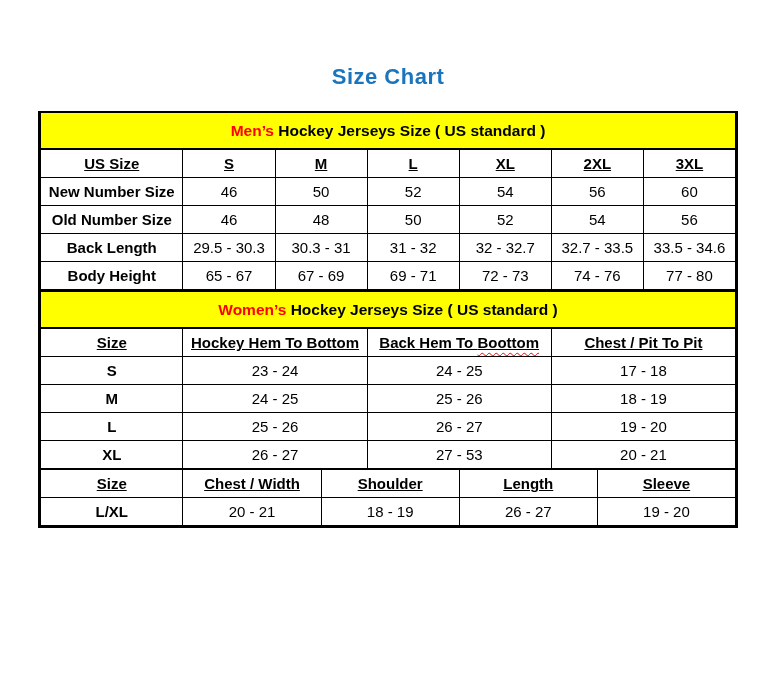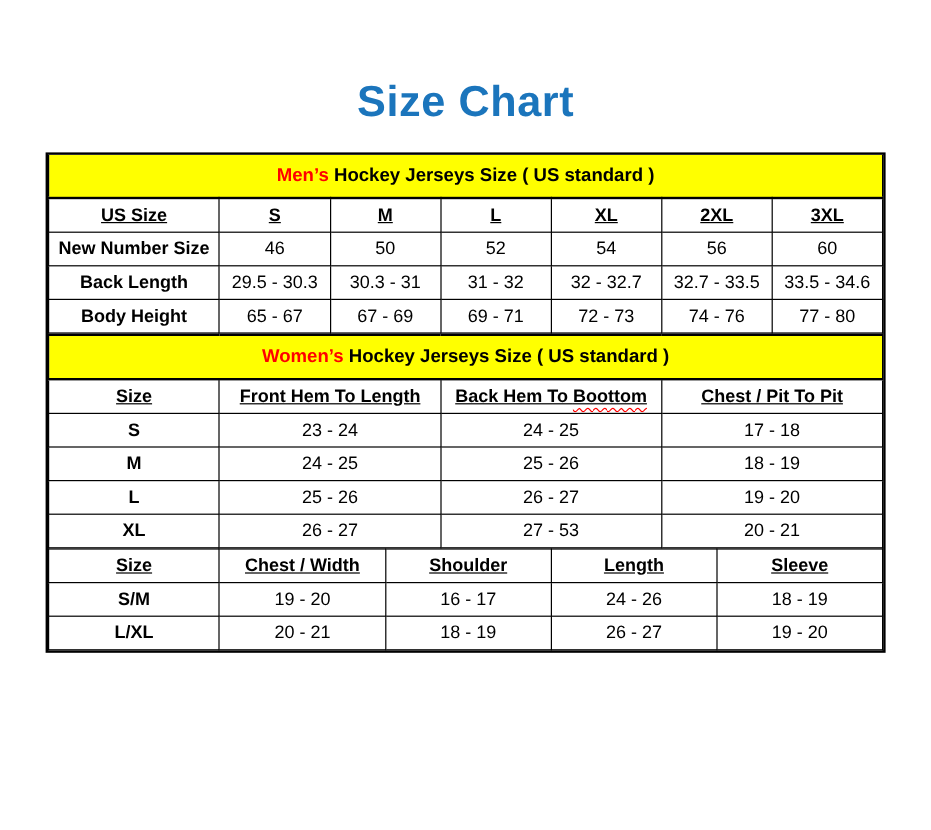--- a/index.html
+++ b/index.html
@@ -10,21 +10,21 @@
   }
   html,body{margin:0;padding:0;}
   body{
     width:776px;height:692px;background:#ffffff;
     font-family:"Liberation Sans", sans-serif;color:#000;
     overflow:hidden;
   }
   .page{position:relative;width:776px;height:692px;}
   .title{
     padding-top:64px;text-align:center;
-    font-size:36px;font-weight:bold;color:var(--title-color);
+    font-size:22px;font-weight:bold;color:var(--title-color);
     letter-spacing:0.5px;
   }
   .chart-wrap{
     width:700px;margin:21px auto 0;
     border:2px solid var(--line);
     box-sizing:border-box;
   }
   table.sec{
     width:100%;border-collapse:collapse;table-layout:fixed;
   }
@@ -91,20 +91,29 @@
       <tr>
         <td class="rowlabel">New Number Size</td>
         <td>46</td>
         <td>50</td>
         <td>52</td>
         <td>54</td>
         <td>56</td>
         <td>60</td>
       </tr>
       <tr>
+        <td class="rowlabel">Old Number Size</td>
+        <td>46</td>
+        <td>48</td>
+        <td>50</td>
+        <td>52</td>
+        <td>54</td>
+        <td>56</td>
+      </tr>
+      <tr>
         <td class="rowlabel">Back Length</td>
         <td>29.5 - 30.3</td>
         <td>30.3 - 31</td>
         <td>31 - 32</td>
         <td>32 - 32.7</td>
         <td>32.7 - 33.5</td>
         <td>33.5 - 34.6</td>
       </tr>
       <tr>
         <td class="rowlabel">Body Height</td>
@@ -124,21 +133,21 @@
           <col class="c-w3">
           <col class="c-w3">
           <col class="c-w3">
       </colgroup>
       <tbody>
           <tr class="band">
         <td colspan="4"><span class="hl">Women’s</span><span> Hockey Jerseys Size ( US standard )</span></td>
       </tr>
       <tr class="head">
         <th>Size</th>
-        <th>Front Hem To Length</th>
+        <th>Hockey Hem To Bottom</th>
         <th><span>Back Hem To </span><span class="wavy">Boottom</span></th>
         <th>Chest / Pit To Pit</th>
       </tr>
       <tr>
         <td class="rowlabel">S</td>
         <td>23 - 24</td>
         <td>24 - 25</td>
         <td>17 - 18</td>
       </tr>
       <tr>
@@ -172,27 +181,20 @@
       </colgroup>
       <tbody>
       <tr class="head">
         <th>Size</th>
         <th>Chest / Width</th>
         <th>Shoulder</th>
         <th>Length</th>
         <th>Sleeve</th>
       </tr>
       <tr>
-        <td class="rowlabel">S/M</td>
-        <td>19 - 20</td>
-        <td>16 - 17</td>
-        <td>24 - 26</td>
-        <td>18 - 19</td>
-      </tr>
-      <tr>
         <td class="rowlabel">L/XL</td>
         <td>20 - 21</td>
         <td>18 - 19</td>
         <td>26 - 27</td>
         <td>19 - 20</td>
       </tr>
     </tbody>
       </table>
 
   </div>

